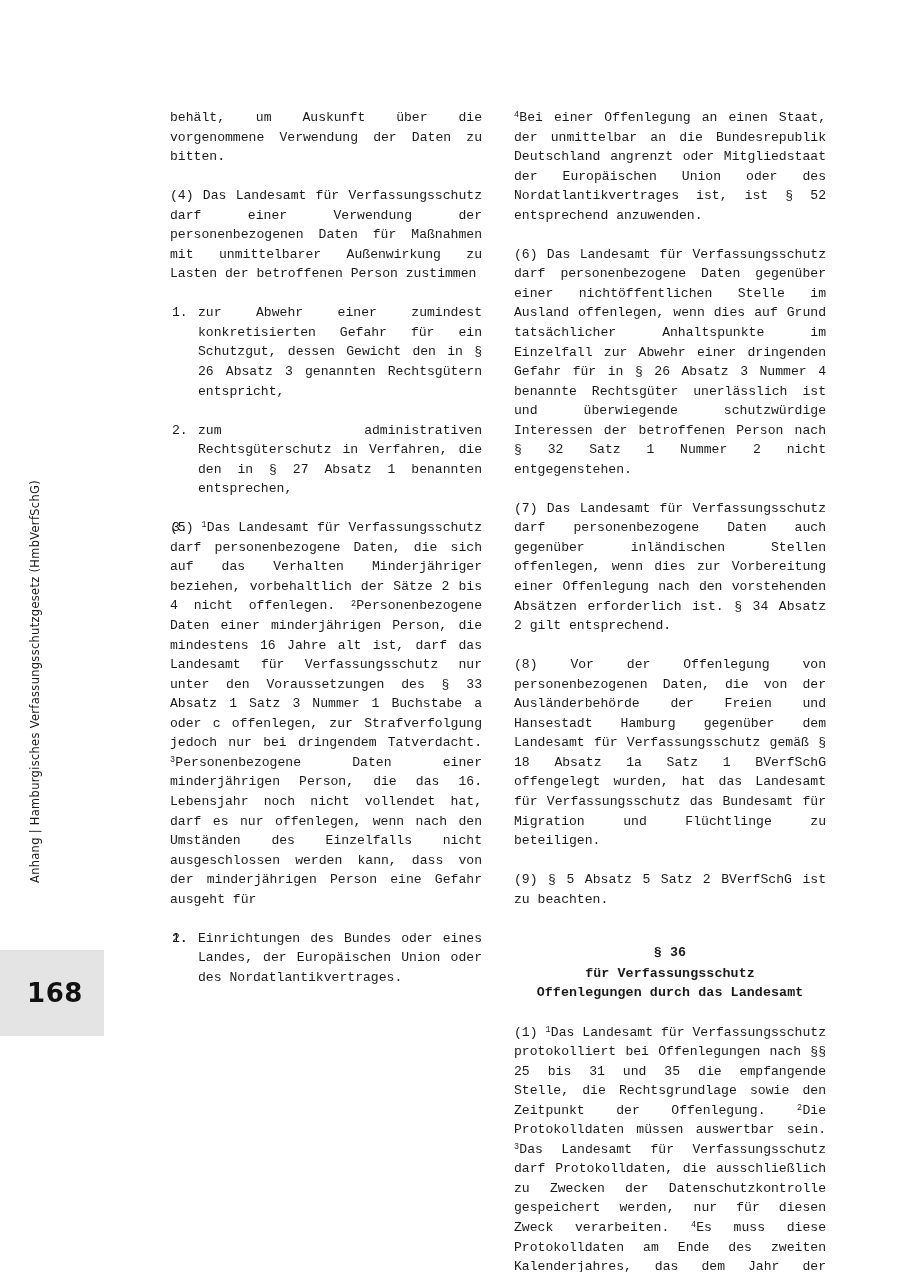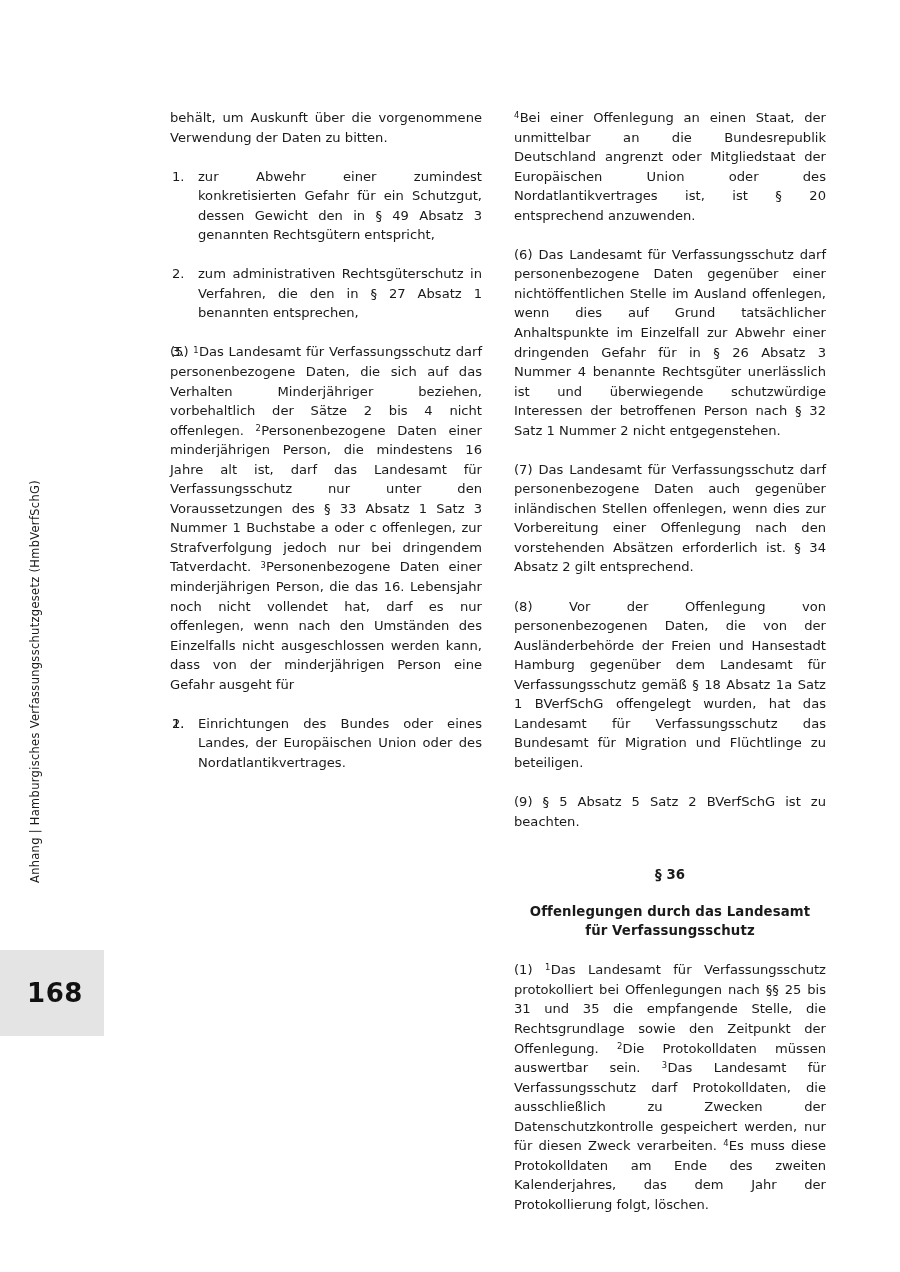--- a/index.html
+++ b/index.html
@@ -84,20 +84,21 @@
   .col p,
   .col li,
   .col .head-line {
     font-size: 13.1px;
     line-height: 19.55px;
     text-align: justify;
     -webkit-hyphens: none;
     hyphens: none;
     margin: 0;
     word-spacing: 0;
+    font-family: Liberation Mono, monospace;
   }
   .col p {
     margin: 0 0 19.5px 0;
   }
   .col p.tight {
     margin-bottom: 8px;
   }
 
   
   ol.law-list {
@@ -138,21 +139,21 @@
   }
   .section-head .head-line {
     font-weight: bold;
     text-align: center;
     display: block;
     font-size: 13.3px;
     line-height: 19.6px;
     letter-spacing: 0.1px;
   }
   .section-head .head-num {
-    margin-bottom: 17px;
+    margin-bottom: 1px;
   }
 
   
   .col > *:last-child { margin-bottom: 0; }
 </style>
 </head>
 <body>
 
 <div class="page">
 
@@ -163,25 +164,26 @@
   <div class="folio">
     <span class="folio-num">168</span>
   </div>
 
   <div class="columns">
 
     <div class="col">
 
       <p>behält, um Auskunft über die vorgenommene Verwendung der Daten zu bitten.</p>
 
+      <p>(4) Das Landesamt für Verfassungsschutz darf einer Verwendung der personenbezogenen Daten für Maßnahmen mit unmittelbarer Außenwirkung zu Lasten der betroffenen Person zustimmen</p>
 
       <ol class="law-list">
         <li>
           <span class="marker">1.</span>
-          <span>zur Abwehr einer zumindest konkretisierten Gefahr für ein Schutzgut, dessen Gewicht den in § 49 Absatz 3 genannten Rechtsgütern entspricht,</span>
+          <span>zur Abwehr einer zumindest konkretisierten Gefahr für ein Schutzgut, dessen Gewicht den in § 26 Absatz 3 genannten Rechtsgütern entspricht,</span>
         </li>
         <li>
           <span class="marker">2.</span>
           <span>zum administrativen Rechtsgüterschutz in Verfahren, die den in § 27 Absatz 1 benannten entsprechen,</span>
         </li>
         <li>
           <span class="marker">3.</span>
         </li>
       </ol>
 
@@ -194,33 +196,33 @@
         <li>
           <span class="marker">2.</span>
           <span>Einrichtungen des Bundes oder eines Landes, der Europäischen Union oder des Nordatlantikvertrages.</span>
         </li>
       </ol>
 
     </div>
 
     <div class="col">
 
-      <p><sup class="sn">4</sup><span>Bei einer Offenlegung an einen Staat, der unmittelbar an die Bundesrepublik Deutschland angrenzt oder Mitgliedstaat der Europäischen Union oder des Nordatlantikvertrages ist, ist § 20 entsprechend anzuwenden.</span></p>
+      <p><sup class="sn">4</sup><span>Bei einer Offenlegung an einen Staat, der unmittelbar an die Bundesrepublik Deutschland angrenzt oder Mitgliedstaat der Europäischen Union oder des Nordatlantikvertrages ist, ist § 52 entsprechend anzuwenden.</span></p>
 
       <p>(6) Das Landesamt für Verfassungsschutz darf personenbezogene Daten gegenüber einer nichtöffentlichen Stelle im Ausland offenlegen, wenn dies auf Grund tatsächlicher Anhaltspunkte im Einzelfall zur Abwehr einer dringenden Gefahr für in § 26 Absatz 3 Nummer 4 benannte Rechtsgüter unerlässlich ist und überwiegende schutzwürdige Interessen der betroffenen Person nach § 32 Satz 1 Nummer 2 nicht entgegenstehen.</p>
 
       <p>(7) Das Landesamt für Verfassungsschutz darf personenbezogene Daten auch gegenüber inländischen Stellen offenlegen, wenn dies zur Vorbereitung einer Offenlegung nach den vorstehenden Absätzen erforderlich ist. § 34 Absatz 2 gilt entsprechend.</p>
 
       <p>(8) Vor der Offenlegung von personenbezogenen Daten, die von der Ausländerbehörde der Freien und Hansestadt Hamburg gegenüber dem Landesamt für Verfassungsschutz gemäß § 18 Absatz 1a Satz 1 BVerfSchG offengelegt wurden, hat das Landesamt für Verfassungsschutz das Bundesamt für Migration und Flüchtlinge zu beteiligen.</p>
 
       <p>(9) § 5 Absatz 5 Satz 2 BVerfSchG ist zu beachten.</p>
 
       <div class="section-head">
         <span class="head-line head-num">§ 36</span>
+        <span class="head-line">für Verfassungsschutz</span>
         <span class="head-line">Offenlegungen durch das Landesamt</span>
-        <span class="head-line">für Verfassungsschutz</span>
       </div>
 
       <p class="tight"><span>(1) </span><sup class="sn">1</sup><span>Das Landesamt für Verfassungsschutz protokolliert bei Offenlegungen nach §§ 25 bis 31 und 35 die empfangende Stelle, die Rechtsgrundlage sowie den Zeitpunkt der Offenlegung. </span><sup class="sn">2</sup><span>Die Protokolldaten müssen auswertbar sein. </span><sup class="sn">3</sup><span>Das Landesamt für Verfassungsschutz darf Protokolldaten, die ausschließlich zu Zwecken der Datenschutzkontrolle gespeichert werden, nur für diesen Zweck verarbeiten. </span><sup class="sn">4</sup><span>Es muss diese Protokolldaten am Ende des zweiten Kalenderjahres, das dem Jahr der Protokollierung folgt, löschen.</span></p>
 
     </div>
   </div>
 </div>
 
 </body></html>

